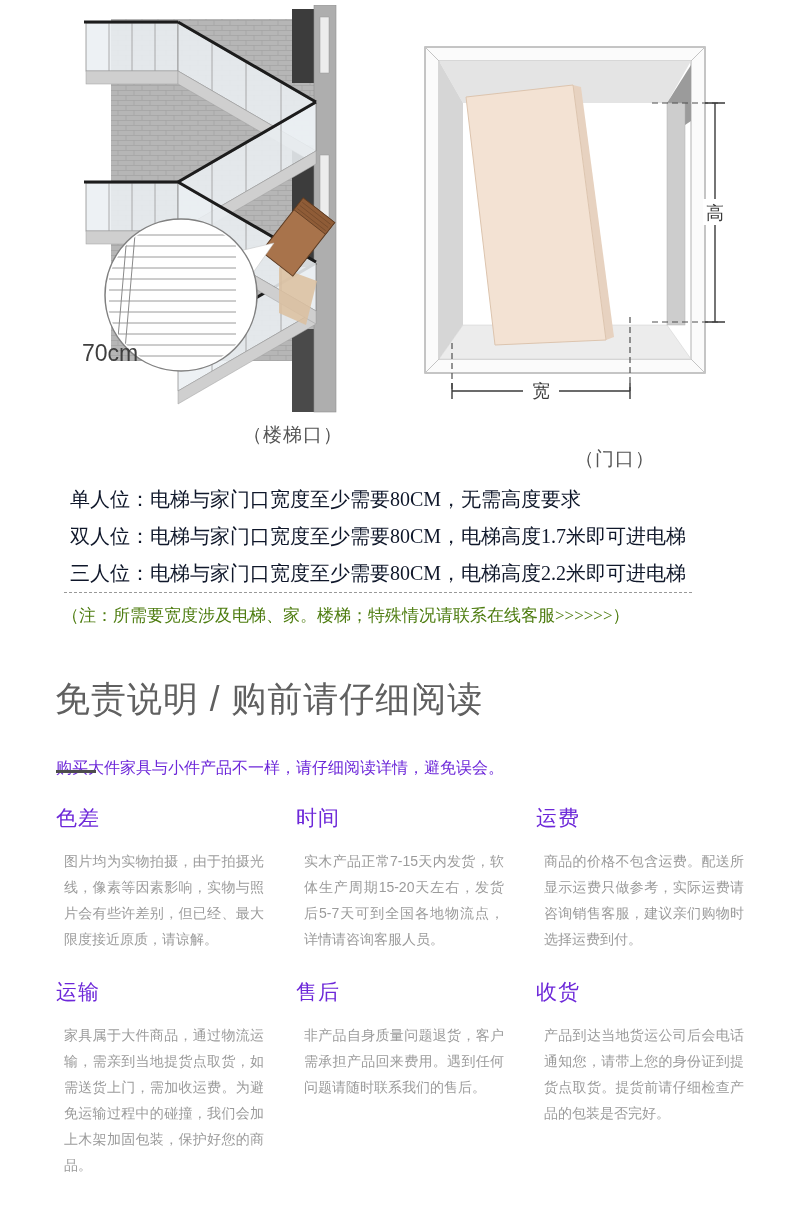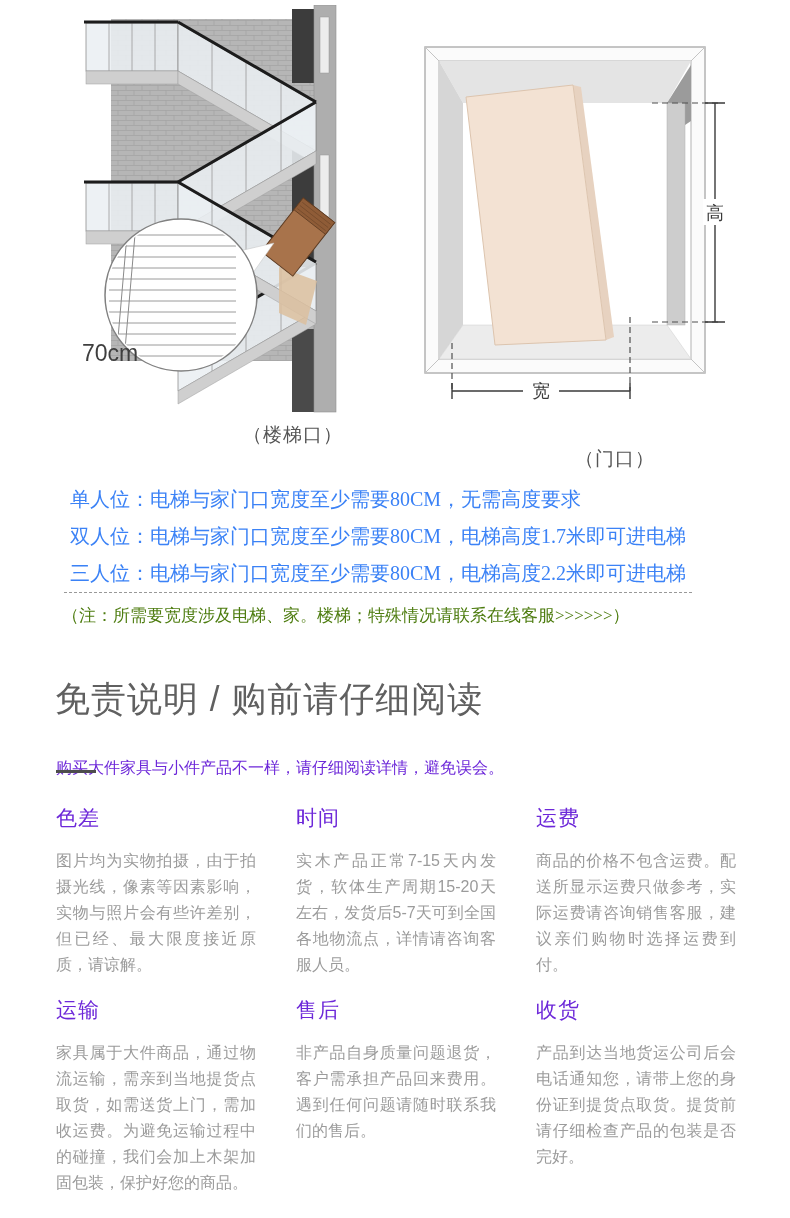--- a/index.html
+++ b/index.html
@@ -1,32 +1,32 @@
 <!DOCTYPE html>
 <html><head>
 <meta charset="utf-8">
 <style>
   html,body{margin:0;padding:0;background:#fff;}
   .page{position:relative;width:790px;height:1218px;background:#fff;overflow:hidden;
         font-family:"Liberation Sans",sans-serif;color:#333;}
   .fig{position:absolute;}
   .caption{position:absolute;font-size:19px;color:#555;text-align:right;letter-spacing:1px;}
   .reqs{position:absolute;left:70px;top:481px;font-family:"Liberation Serif",serif;
-        font-size:20px;color:#3b82f6;line-height:37px;white-space:nowrap;}
+        font-size:20px;color:#0f172a;line-height:37px;white-space:nowrap;}
   .sep{position:absolute;left:64px;top:592px;width:628px;height:0;border-top:1px dashed #999;}
   .note{position:absolute;left:62px;top:604px;font-family:"Liberation Serif",serif;
         font-size:17px;color:#4d7c0f;white-space:nowrap;}
   .d-title{position:absolute;left:55px;top:676px;font-size:35px;font-weight:400;
         color:#606060;letter-spacing:1px;white-space:nowrap;}
   .d-sub{position:absolute;left:56px;top:738px;font-size:16px;color:#6d28d9;white-space:nowrap;margin-top:20px;}
   .d-bar{position:absolute;left:56px;top:770px;width:40px;height:3px;background:#4d4d4d;}
   .d-grid{position:absolute;left:56px;top:804px;display:grid;
         grid-template-columns:240px 240px 240px;row-gap:18px;}
   .cell h3{margin:0 0 16px 0;font-size:21px;font-weight:400;color:#6d28d9;letter-spacing:1px;}
-  .cell p{margin:0;width:200px;font-size:16px;color:#9b9b9b;line-height:26px;text-align:justify;}
+  .cell p{margin:8px;width:200px;font-size:14px;color:#9b9b9b;line-height:26px;text-align:justify;}
 </style>
 </head>
 <body>
 
 <div class="page">
 
   <div class="fig" style="left:58px;top:5px;width:285px;height:415px;margin-left:16px;">
     <svg width="285" height="415" viewBox="0 0 285 415" xmlns="http://www.w3.org/2000/svg">
       <defs>
         <pattern id="brick" width="16" height="10" patternUnits="userSpaceOnUse">

